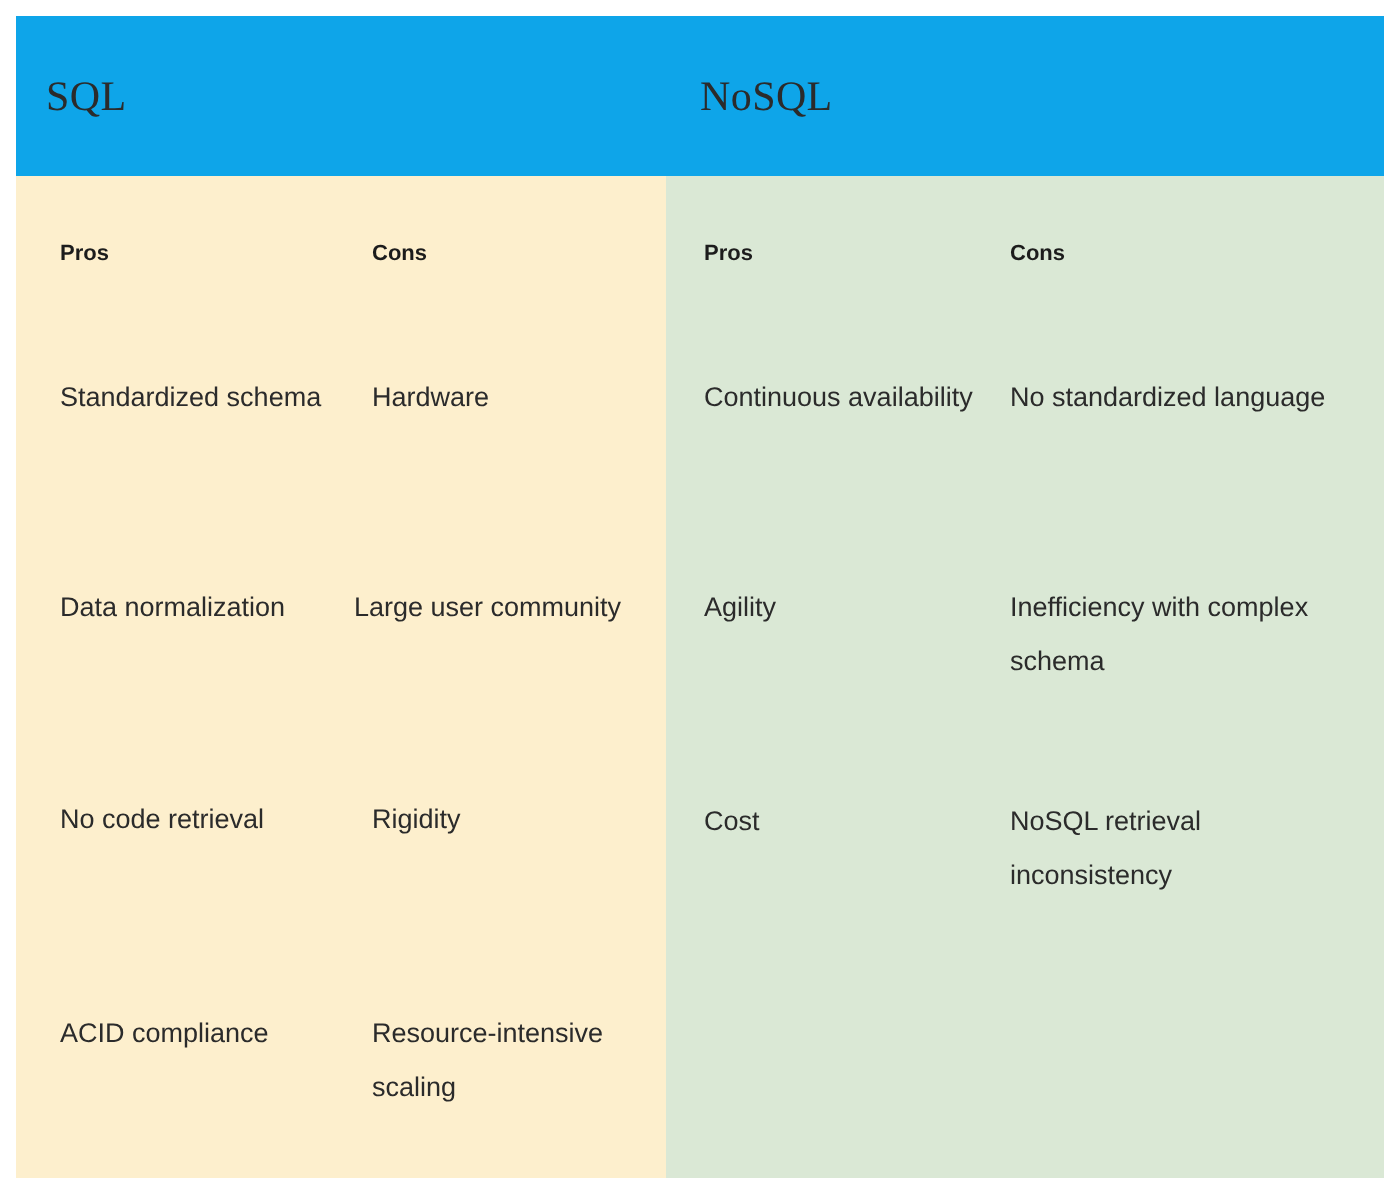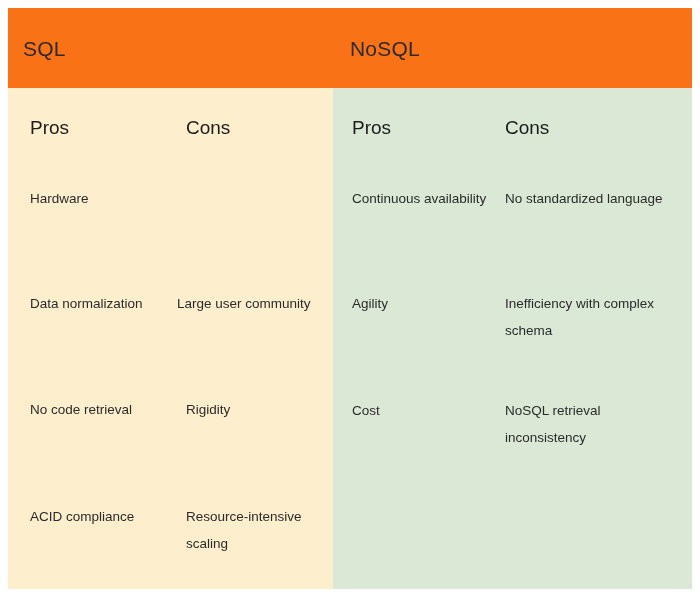--- a/index.html
+++ b/index.html
@@ -22,23 +22,24 @@
     top: 8px;
     width: 684px;
     height: 581px;
     display: flex;
     flex-direction: column;
   }
 
   
   .title-band {
     height: 80px;
-    background: #f97316;
+    background: #0ea5e9;
     display: flex;
     flex: 0 0 80px;
+    font-family: Liberation Serif, serif;
   }
   .title-cell {
     display: flex;
     align-items: center;
     box-sizing: border-box;
   }
   .title-cell.sql   { width: 325px; padding-left: 15px; }
   .title-cell.nosql { width: 359px; padding-left: 17px; }
   .title-text {
     font-size: 21px;
@@ -75,22 +76,22 @@
   .row.data.r1 { padding-top: 23px; }
 
   .cell {
     font-size: 13.5px;
     line-height: 27px;
     color: #2b2b2b;
     box-sizing: border-box;
     padding-right: 10px;
   }
   .cell.bold {
-    font-weight: normal;
-    font-size: 19px;
+    font-weight: bold;
+    font-size: 11px;
     color: #1c1c1c;
   }
 
   
   .panel.sql   .cell.c1 { width: 156px; }
   .panel.sql   .cell.c2 { width: 147px; }
   .panel.nosql .cell.c1 { width: 153px; }
   .panel.nosql .cell.c2 { width: 187px; }
 </style>
 </head>
@@ -110,20 +111,21 @@
   <div class="panels">
 
     <div class="panel sql">
 
       <div class="row head">
         <div class="cell c1 bold">Pros</div>
         <div class="cell c2 bold">Cons</div>
       </div>
 
       <div class="row data r1">
+        <div class="cell c1">Standardized schema</div>
         <div class="cell c2">Hardware</div>
       </div>
 
       <div class="row data">
         <div class="cell c2">Data normalization</div>
         <div class="cell c1">Large user community</div>
       </div>
 
       <div class="row data">
         <div class="cell c1">No code retrieval</div>

